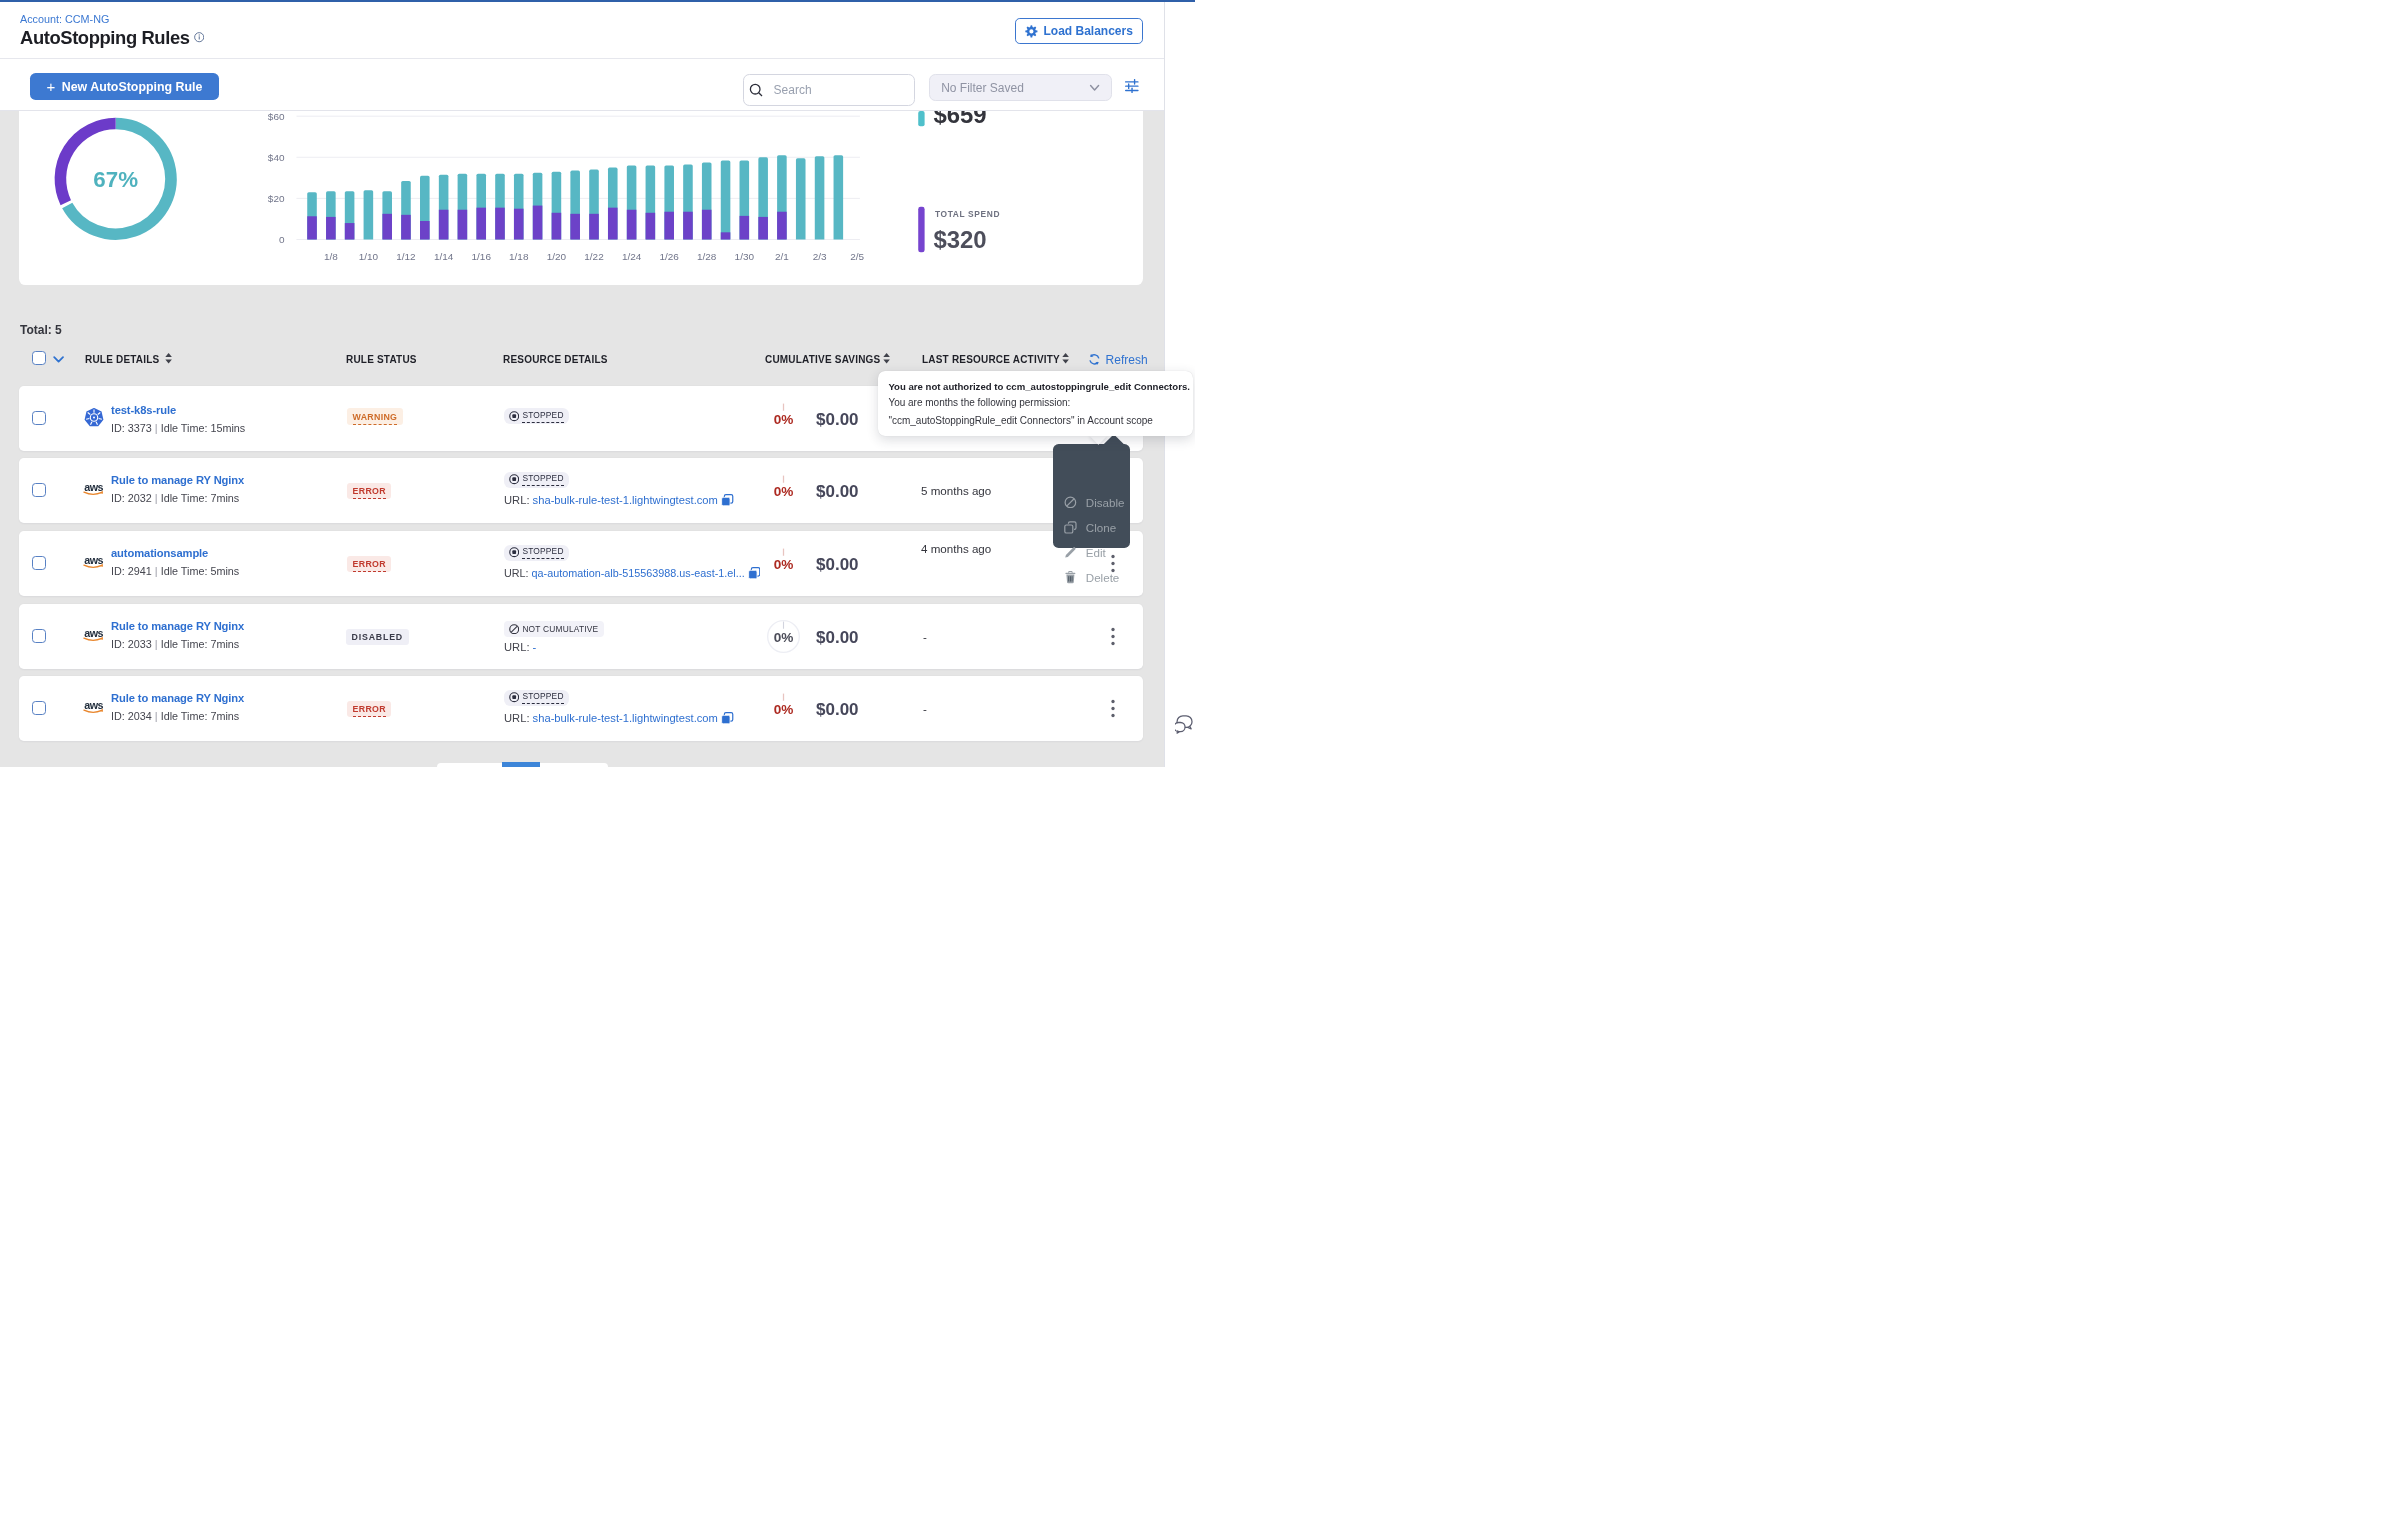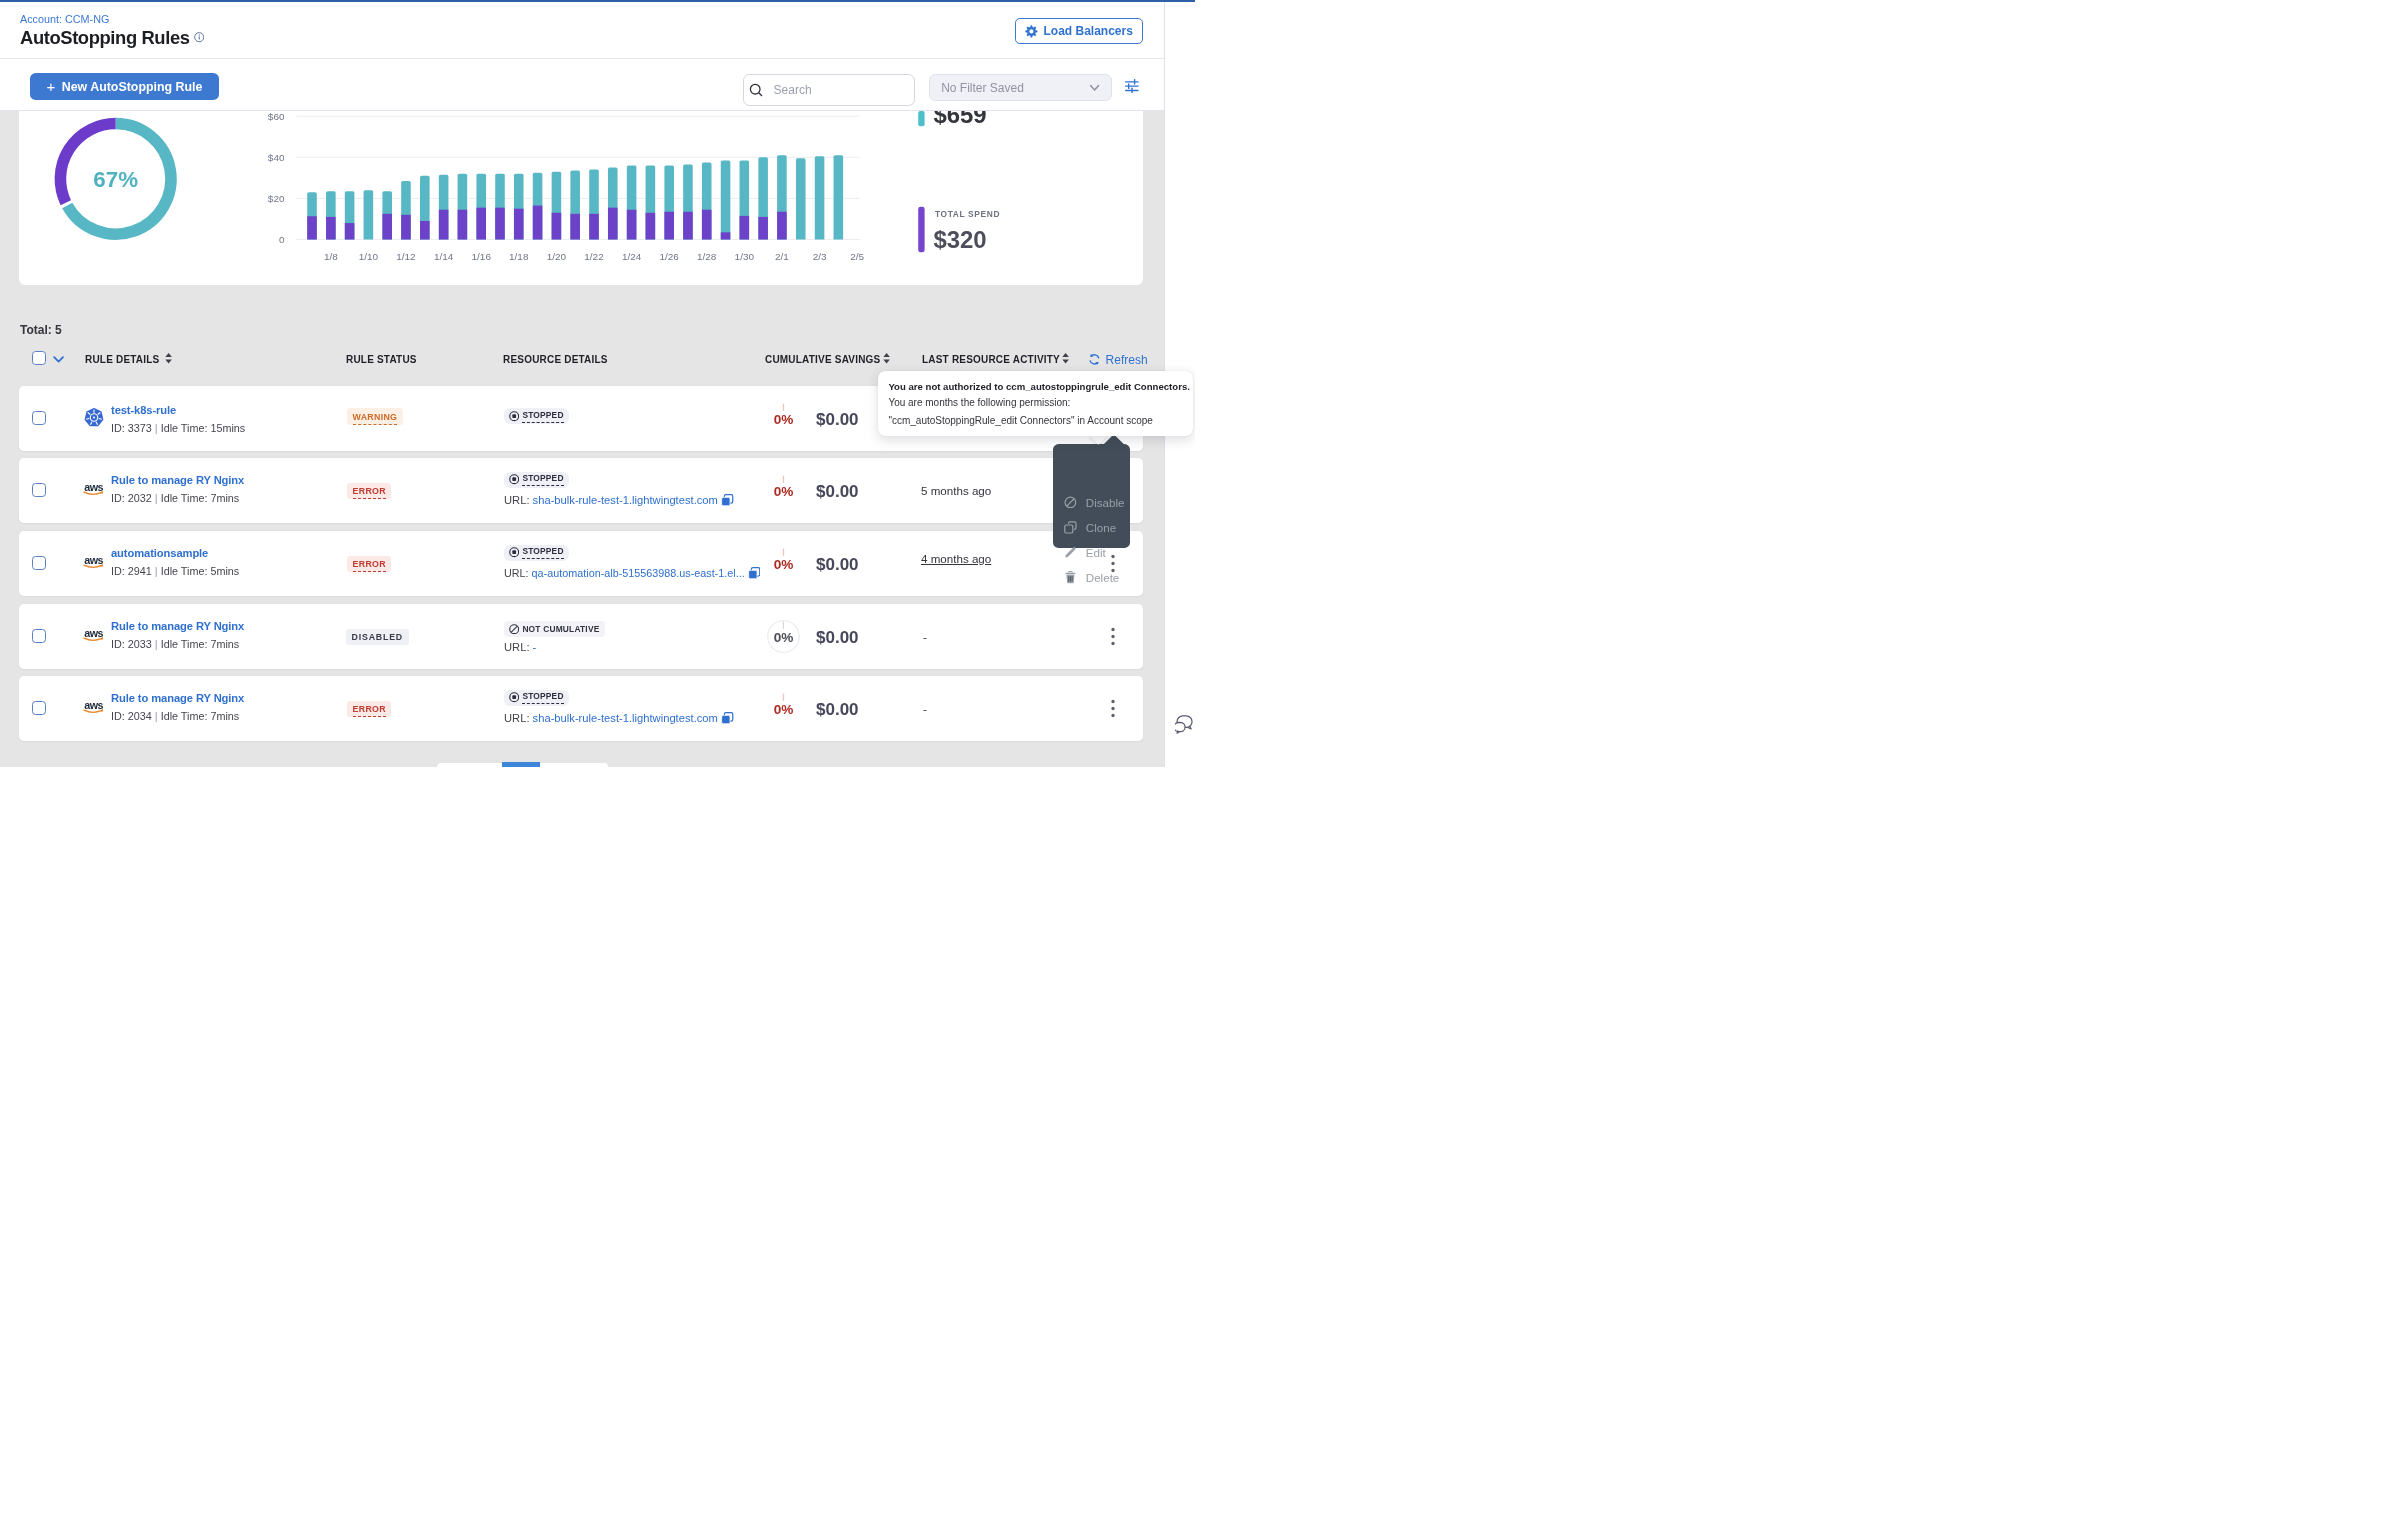--- a/index.html
+++ b/index.html
@@ -22,21 +22,21 @@
 #main { position:absolute; left:0; top:111px; width:1164px; height:656px; background:#e5e5e5; }
 #chartcard { position:absolute; left:19px; top:0; width:1124px; height:174px; background:#fff; border-radius:0 0 6.4px 6.4px; }
 .total { position:absolute; left:20px; top:212px; font-size:12px; font-weight:700; color:#34353D; }
 #thead { position:absolute; left:0; top:240px; width:1164px; height:19px; }
 .hcol { position:absolute; top:3.2px; font-size:10px; font-weight:700; color:#1F2028; letter-spacing:0.2px; }
 .row { position:absolute; left:19px; width:1124px; height:65px; background:#fff; border-radius:4.8px; box-shadow:0 0.8px 1.6px rgba(40,41,61,0.06); }
 .cb { position:absolute; width:14.4px; height:14.4px; border:1.3px solid #5881C4; border-radius:3.6px; background:#fff; }
 .rtitle { font-size:11.2px; font-weight:700; color:#2E6FD0; letter-spacing:-0.1px; }
 .rsub { font-size:10.8px; color:#45464F; }
 .badge { position:absolute; border-radius:3.2px; font-weight:700; font-size:8.8px; letter-spacing:0.3px; padding:3.2px 5.6px; }
-.stbadge { position:absolute; background:#EFEFF6; border-radius:6.4px; height:16px; display:flex; align-items:center; gap:3.2px; padding:0 5.6px 0 4.8px; color:#2B2D3E; font-weight:700; font-size:8.4px; letter-spacing:0.2px; }
+.stbadge { position:absolute; background:#EFEFF6; border-radius:6.4px; height:16px; display:flex; align-items:center; gap:3.2px; padding:0 5.6px 0 4.8px; color:#2B2D3E; font-weight:400; font-size:8.4px; letter-spacing:0.2px; }
 .urlline { position:absolute; font-size:11.2px; color:#44454E; }
 .urlline a { color:#2E6FD0; text-decoration:none; }
 .pct { position:absolute; font-size:13.6px; font-weight:700; }
 .dollars { position:absolute; font-size:17px; font-weight:700; color:#46475A; }
 .activity { position:absolute; font-size:11.6px; color:#34353D; }
 #tooltip { position:absolute; left:878px; top:371px; width:315px; height:65px; background:#fff; border-radius:7px; box-shadow:0 3.2px 11.2px rgba(40,41,61,0.16), 0 0 0.8px rgba(40,41,61,0.2); z-index:30; }
 #tooltip .l1 { position:absolute; left:10.4px; top:9.6px; font-size:9.6px; font-weight:700; color:#22232B; white-space:nowrap; }
 #tooltip .l2 { position:absolute; left:10.4px; top:26px; font-size:10px; color:#33343C; white-space:nowrap; }
 #tooltip .l3 { position:absolute; left:10.4px; top:44px; font-size:10px; color:#33343C; white-space:nowrap; }
 #ttcaret { position:absolute; left:1092px; top:429px; width:12.8px; height:12.8px; background:#fff; transform:rotate(45deg); box-shadow:1.6px 1.6px 3.2px rgba(40,41,61,0.10); z-index:29; }
@@ -305,21 +305,21 @@
         </div>
   <div class="urlline" style="left:485px; top:36px; font-size:10.8px;">URL: <a>qa-automation-alb-515563988.us-east-1.el...</a> <svg width="12.8" height="12.8" viewBox="0 0 16 16" style="vertical-align:-2.4px">
             <rect x="4.2" y="0.8" width="10.5" height="10.5" rx="2" fill="none" stroke="#2E6FD0" stroke-width="1.5"></rect>
             <rect x="0.8" y="4.2" width="10.5" height="10.5" rx="2" fill="#2E6FD0" stroke="#fff" stroke-width="1"></rect>
           </svg></div>
   <svg width="33" height="33" viewBox="0 0 41.5 41.5" style="position:absolute;left:748px;top:16px">
           <line x1="20.75" y1="2" x2="20.75" y2="11" stroke="#E8C4C0" stroke-width="1.6"></line>
         </svg>
   <div class="pct" style="left:748px; top:26px; width:33px; text-align:center; color:#AD2B22;">0%</div>
   <div class="dollars" style="left:797px; top:24px;">$0.00</div>
-  <div class="activity" style="left:902px; top:21px;text-decoration:underline;">4 months ago</div>
+  <div class="activity" style="left:902px; top:11px;">4 months ago</div>
   <svg width="4" height="19" viewBox="0 0 5 24" style="position:absolute;left:1092px;top:23px">
           <circle cx="2.5" cy="3.2" r="2.1" fill="#5D5F6B"></circle>
           <circle cx="2.5" cy="12" r="2.1" fill="#5D5F6B"></circle>
           <circle cx="2.5" cy="20.8" r="2.1" fill="#5D5F6B"></circle>
         </svg>
 </div>
     <div class="row" style="top:493px;">
   <div class="cb" style="left:12.8px; top:25px;"></div>
   <svg width="21.6" height="14.4" viewBox="0 0 27 18" style="position:absolute;left:64px;top:24px">
           <text x="1.5" y="11.5" font-size="13.5" font-weight="700" fill="#232F3E" font-family="Liberation Sans, sans-serif" letter-spacing="-0.6">aws</text>

